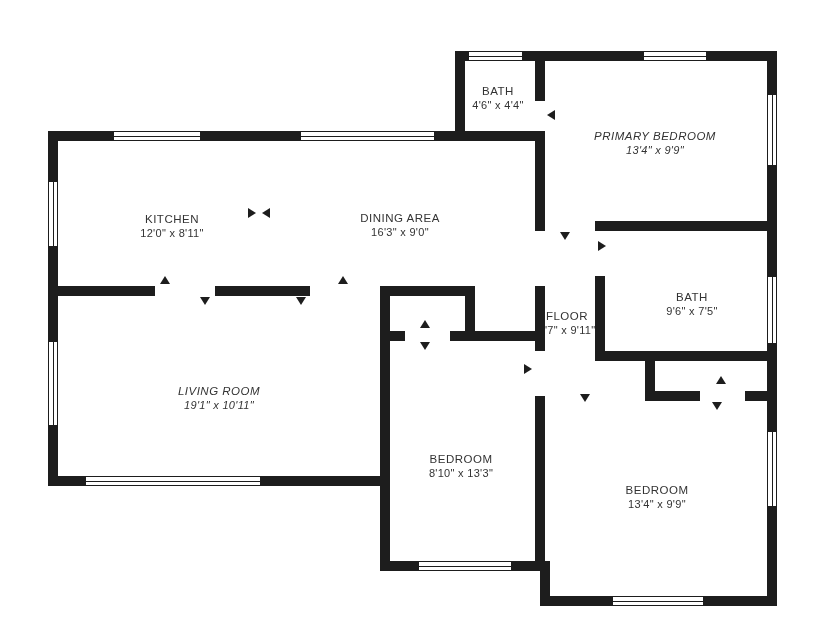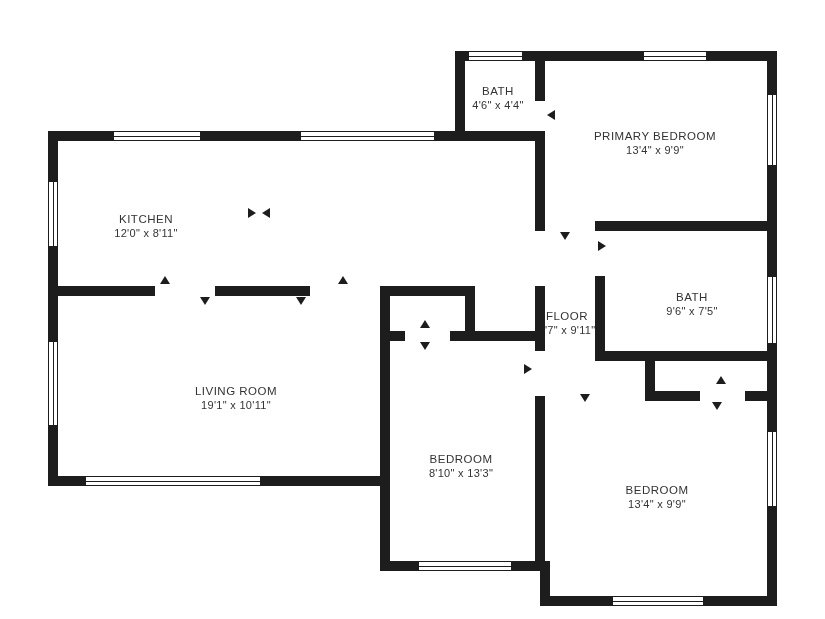--- a/index.html
+++ b/index.html
@@ -139,42 +139,46 @@
   <div class="tri right" style="left:524px; top:328px;"></div>
   <div class="tri down" style="left:580px; top:358px;"></div>
   <div class="tri up" style="left:716px; top:340px;"></div>
   <div class="tri down" style="left:712px; top:366px;"></div>
 
   <div class="room-label" style="left:498px; top:62px;">
     <div class="room-name">BATH</div>
     <div class="room-dims">4'6" x 4'4"</div>
   </div>
 
-  <div class="room-label" style="left:655px; top:107px;">
+  <div class="room-label" style="left:655px; top:107px;font-style:italic;">
     <div class="room-name">PRIMARY BEDROOM</div>
     <div class="room-dims">13'4" x 9'9"</div>
   </div>
 
-  <div class="room-label" style="left:146px; top:190px;">
+  <div class="room-label" style="left:172px; top:190px;">
     <div class="room-name">KITCHEN</div>
     <div class="room-dims">12'0" x 8'11"</div>
   </div>
 
+  <div class="room-label" style="left:400px; top:189px;">
+    <div class="room-name">DINING AREA</div>
+    <div class="room-dims">16'3" x 9'0"</div>
+  </div>
 
   <div class="room-label" style="left:567px; top:287px;">
     <div class="room-name">FLOOR</div>
     <div class="room-dims">3'7" x 9'11"</div>
   </div>
 
   <div class="room-label" style="left:692px; top:268px;">
     <div class="room-name">BATH</div>
     <div class="room-dims">9'6" x 7'5"</div>
   </div>
 
-  <div class="room-label" style="left:236px; top:362px;">
+  <div class="room-label" style="left:219px; top:362px;font-style:italic;">
     <div class="room-name">LIVING ROOM</div>
     <div class="room-dims">19'1" x 10'11"</div>
   </div>
 
   <div class="room-label" style="left:461px; top:430px;">
     <div class="room-name">BEDROOM</div>
     <div class="room-dims">8'10" x 13'3"</div>
   </div>
 
   <div class="room-label" style="left:657px; top:461px;">

